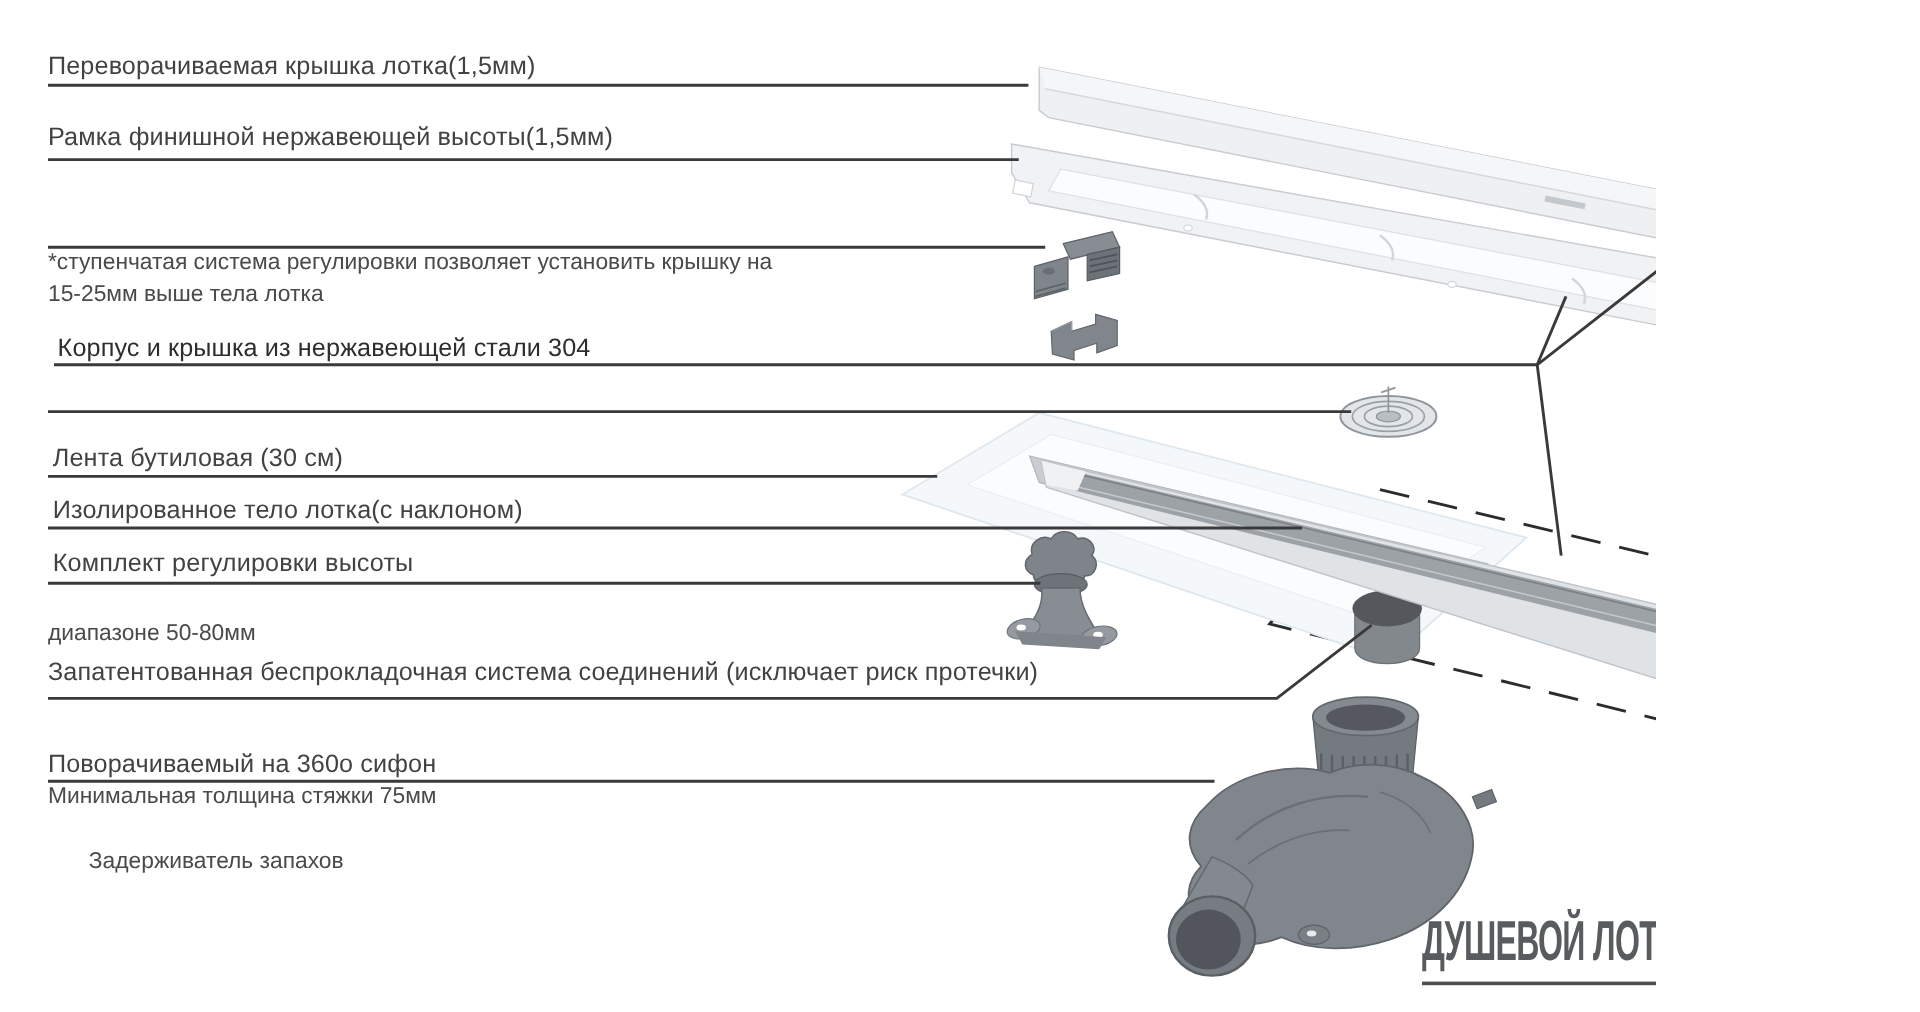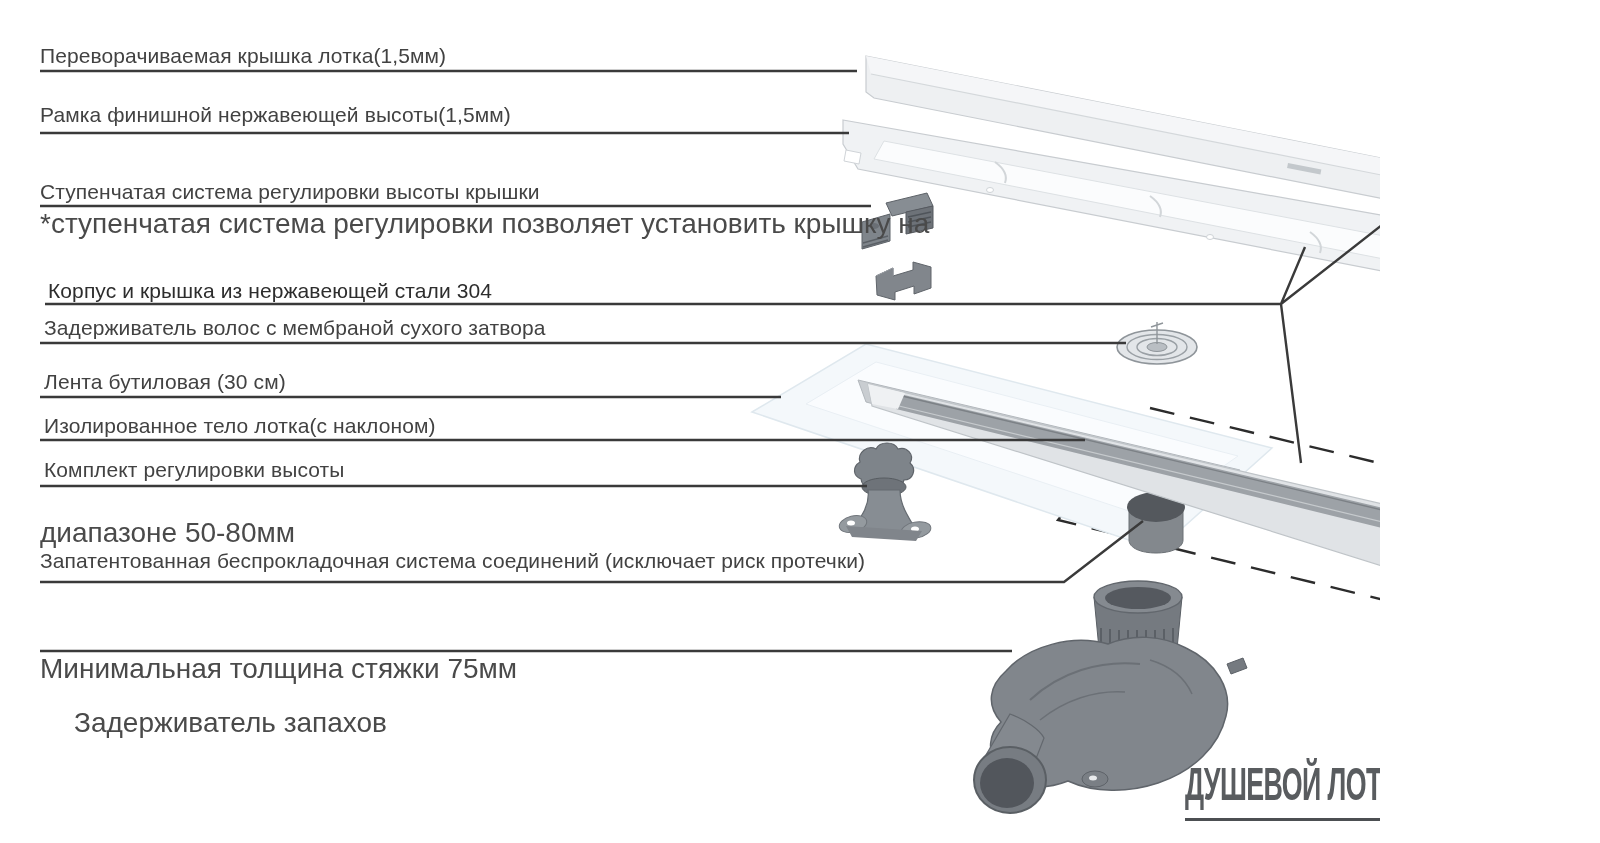--- a/index.html
+++ b/index.html
@@ -5,21 +5,21 @@
   html,body{margin:0;padding:0;background:#ffffff;}
   .stage{
     position:relative;width:1380px;height:843px;background:#ffffff;overflow:hidden;
     font-family:"Liberation Sans", sans-serif;
   }
   .stage svg{position:absolute;left:0;top:0;}
   .callout{
     position:absolute;left:40px;white-space:nowrap;
     font-size:21px;color:#424242;letter-spacing:0.1px;
   }
-  .note{position:absolute;left:40px;white-space:nowrap;font-size:28px;color:#4a4a4a;}
+  .note{position:absolute;left:40px;white-space:nowrap;font-size:19px;color:#4a4a4a;}
   .c1{top:44px;}
   .c2{top:103px;}
   .c3{top:180px;}  .c3n1{top:208px;} .c3n2{top:235px;}
   .c4{top:279px;left:48px;color:#2d2d2d;}
   .c5{top:316px;left:44px;}
   .c6{top:370px;left:44px;}
   .c7{top:414px;left:44px;}
   .c8{top:458px;left:44px;} .c8n1{top:490px;} .c8n2{top:517px;}
   .c9{top:549px;}
   .c10{top:625px;} .c10n1{top:653px;} .c10n2{top:680px;} .c10n3{top:707px;margin-left:34px;}
@@ -164,27 +164,27 @@
       <path d="M40,397 H781"></path>
       <path d="M40,440 H1085"></path>
       <path d="M40,486 H867"></path>
       <path d="M40,582 H1064 L1143,521"></path>
       <path d="M40,651 H1012"></path>
     </g>
   </svg>
 
   <div class="callout c1">Переворачиваемая крышка лотка(1,5мм)</div>
   <div class="callout c2">Рамка финишной нержавеющей высоты(1,5мм)</div>
-  <div class="callout c3">Ступенчатая система регулировки высоты крышки</div>
   <div class="note c3n1">*ступенчатая система регулировки позволяет установить крышку на</div>
+  <div class="note c3n2">15-25мм выше тела лотка</div>
   <div class="callout c4">Корпус и крышка из нержавеющей стали 304</div>
-  <div class="callout c5">Задерживатель волос с мембраной сухого затвора</div>
   <div class="callout c6">Лента бутиловая (30 см)</div>
   <div class="callout c7">Изолированное тело лотка(с наклоном)</div>
   <div class="callout c8">Комплект регулировки высоты</div>
   <div class="note c8n2">диапазоне 50-80мм</div>
   <div class="callout c9">Запатентованная беспрокладочная система соединений (исключает риск протечки)</div>
+  <div class="callout c10">Поворачиваемый на 360о сифон</div>
   <div class="note c10n1">Минимальная толщина стяжки 75мм</div>
   <div class="note c10n3">Задерживатель запахов</div>
 
   <div class="product-title">ДУШЕВОЙ ЛОТОК PREMIUM</div>
   <div class="title-underline"></div>
 </div>
 
 </body></html>

